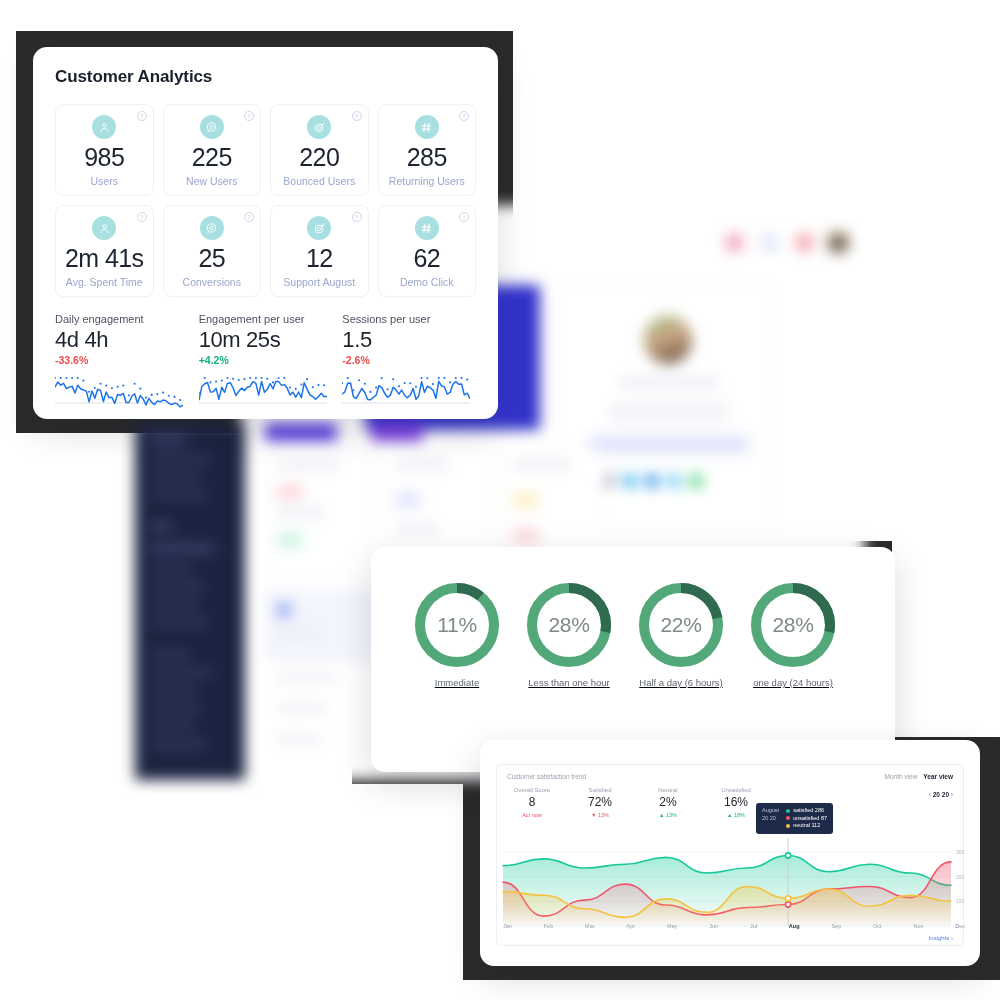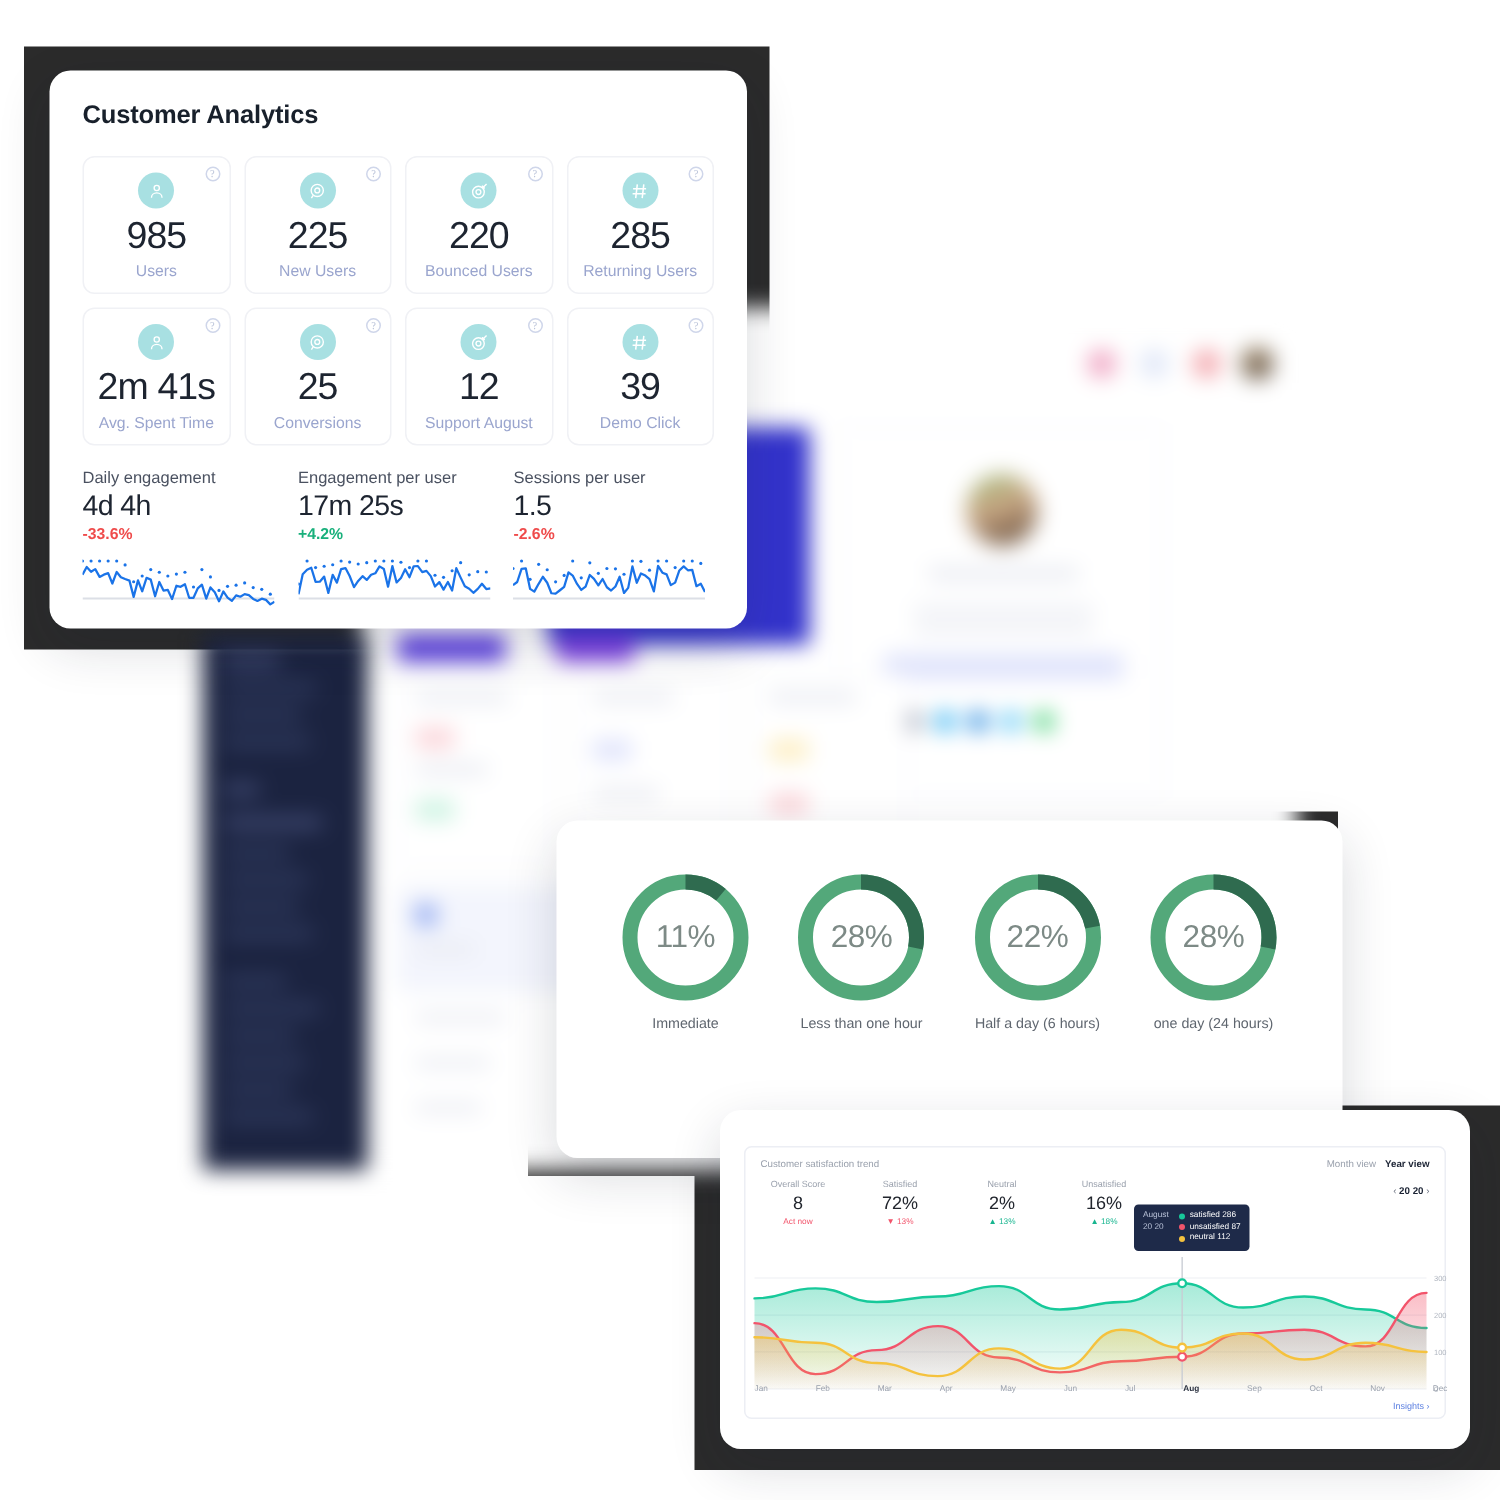--- a/index.html
+++ b/index.html
@@ -57,29 +57,29 @@
   .kpi-help{ position:absolute; right:6px; top:6px; width:10px; height:10px;
     border-radius:50%; border:1px solid #cfd6ea; color:#b9c2d8; font-size:7px;
     line-height:8px; text-align:center; font-family:"Liberation Serif", serif; }
   .kpi-val{ font-size:25px; color:#1d2430; margin-top:4px; letter-spacing:-.6px;
     font-family:"Liberation Sans", sans-serif; }
   .kpi-lbl{ font-size:10.5px; color:#9aa5ce; margin-top:3px; }
 
   
   #ca-spark{ display:grid; grid-template-columns:repeat(3,1fr); gap:10px; margin-top:16px; }
   .sp-t{ font-size:11px; color:#4a5160; }
-  .sp-v{ font-size:19px; color:#1d2430; margin-top:2px; letter-spacing:-.4px;}
+  .sp-v{ font-size:22px; color:#1d2430; margin-top:2px; letter-spacing:-.4px;}
   .sp-d{ font-size:10.5px; margin-top:1px; font-weight:bold; }
   .sp-d.neg{ color:#ef4b4b; } .sp-d.pos{ color:#18b07b; }
   .sp-chart{ margin-top:6px; }
 
   
   #card-response{ left:371px; top:547px; width:524px; height:225px; padding:20px 24px; }
   #rr-title{ font-size:24.5px; font-weight:bold; color:#121418; letter-spacing:-.4px; }
-  #rr-row{ display:flex; justify-content:space-between; margin-top:12px; padding:0 6px; }
+  #rr-row{ display:flex; justify-content:flex-start; margin-top:12px; padding:0 6px;text-decoration:underline; }
   .donut-wrap{ width:112px; text-align:center; }
   .donut{ position:relative; width:92px; height:92px; margin:0 auto; }
   .donut svg{ display:block; }
   .donut-val{ position:absolute; inset:0; display:flex; align-items:center;
     justify-content:center; font-size:21px; color:#7d8a86; letter-spacing:-.3px; }
   .donut-lbl{ font-size:9.5px; color:#5f666f; margin-top:6px; }
 
   
   #card-sat{ left:480px; top:740px; width:500px; height:226px; padding:14px 16px 10px; }
   #cs-title{ font-size:12.5px; font-weight:bold; color:#1a1f2b; }
@@ -271,21 +271,21 @@
           <div class="kpi-val">12</div>
           <div class="kpi-lbl">Support August</div>
         </div>
         <div class="kpi">
           <div class="kpi-help">?</div>
           <div class="kpi-icon">
             <svg width="13" height="13" viewBox="0 0 24 24" fill="none" stroke="#fff" stroke-width="1.9">
               <path d="M9 3.5L7 20.5M17 3.5L15 20.5M3.8 9h16M3.2 15h16"></path>
             </svg>
           </div>
-          <div class="kpi-val">39</div>
+          <div class="kpi-val">62</div>
           <div class="kpi-lbl">Demo Click</div>
         </div>
       </div>
     <div id="ca-spark">
         <div>
           <div class="sp-t">Daily engagement</div>
           <div class="sp-v">4d 4h</div>
           <div class="sp-d neg">-33.6%</div>
           <div class="sp-chart"><svg width="128" height="40" viewBox="0 0 128 40">
               <line x1="0" y1="31" x2="128" y2="31" stroke="#dcdfe6" stroke-width="1.2"></line>
@@ -310,21 +310,21 @@
               <circle cx="96.7" cy="22.9" r="1.05" fill="#1a73e8"></circle>
               <circle cx="102.4" cy="22.1" r="1.05" fill="#1a73e8"></circle>
               <circle cx="108.1" cy="20.6" r="1.05" fill="#1a73e8"></circle>
               <circle cx="113.8" cy="23.7" r="1.05" fill="#1a73e8"></circle>
               <circle cx="119.5" cy="24.9" r="1.05" fill="#1a73e8"></circle>
               <circle cx="125.2" cy="28.1" r="1.05" fill="#1a73e8"></circle>
             </svg></div>
         </div>
         <div>
           <div class="sp-t">Engagement per user</div>
-          <div class="sp-v">17m 25s</div>
+          <div class="sp-v">10m 25s</div>
           <div class="sp-d pos">+4.2%</div>
           <div class="sp-chart"><svg width="128" height="40" viewBox="0 0 128 40">
               <line x1="0" y1="31" x2="128" y2="31" stroke="#dcdfe6" stroke-width="1.2"></line>
               <path d="M0.0 28.2 L2.8 14.8 L5.7 11.8 L8.5 10.5 L11.4 19.9 L14.2 19.8 L17.1 16.4 L19.9 27.3 L22.8 15.2 L25.6 20.4 L28.4 11.4 L31.3 10.7 L34.1 16.0 L37.0 23.4 L39.8 19.3 L42.7 16.1 L45.5 18.6 L48.4 15.2 L51.2 14.2 L54.0 9.6 L56.9 11.3 L59.7 23.1 L62.6 9.4 L65.4 20.3 L68.3 17.3 L71.1 11.5 L74.0 16.8 L76.8 9.5 L79.6 9.4 L82.5 13.4 L85.3 12.6 L88.2 16.1 L91.0 23.0 L93.9 20.1 L96.7 25.1 L99.6 20.0 L102.4 25.7 L105.2 10.8 L108.1 17.1 L110.9 22.9 L113.8 24.5 L116.6 27.2 L119.5 24.6 L122.3 21.2 L125.2 24.7 L128.0 24.3" fill="none" stroke="#1a73e8" stroke-width="1.5" stroke-linejoin="round"></path>
               <circle cx="0.0" cy="21.3" r="1.05" fill="#1a73e8"></circle>
               <circle cx="5.7" cy="6.0" r="1.05" fill="#1a73e8"></circle>
               <circle cx="11.4" cy="10.4" r="1.05" fill="#1a73e8"></circle>
               <circle cx="17.1" cy="9.5" r="1.05" fill="#1a73e8"></circle>
               <circle cx="22.8" cy="8.5" r="1.05" fill="#1a73e8"></circle>
               <circle cx="28.4" cy="6.0" r="1.05" fill="#1a73e8"></circle>

